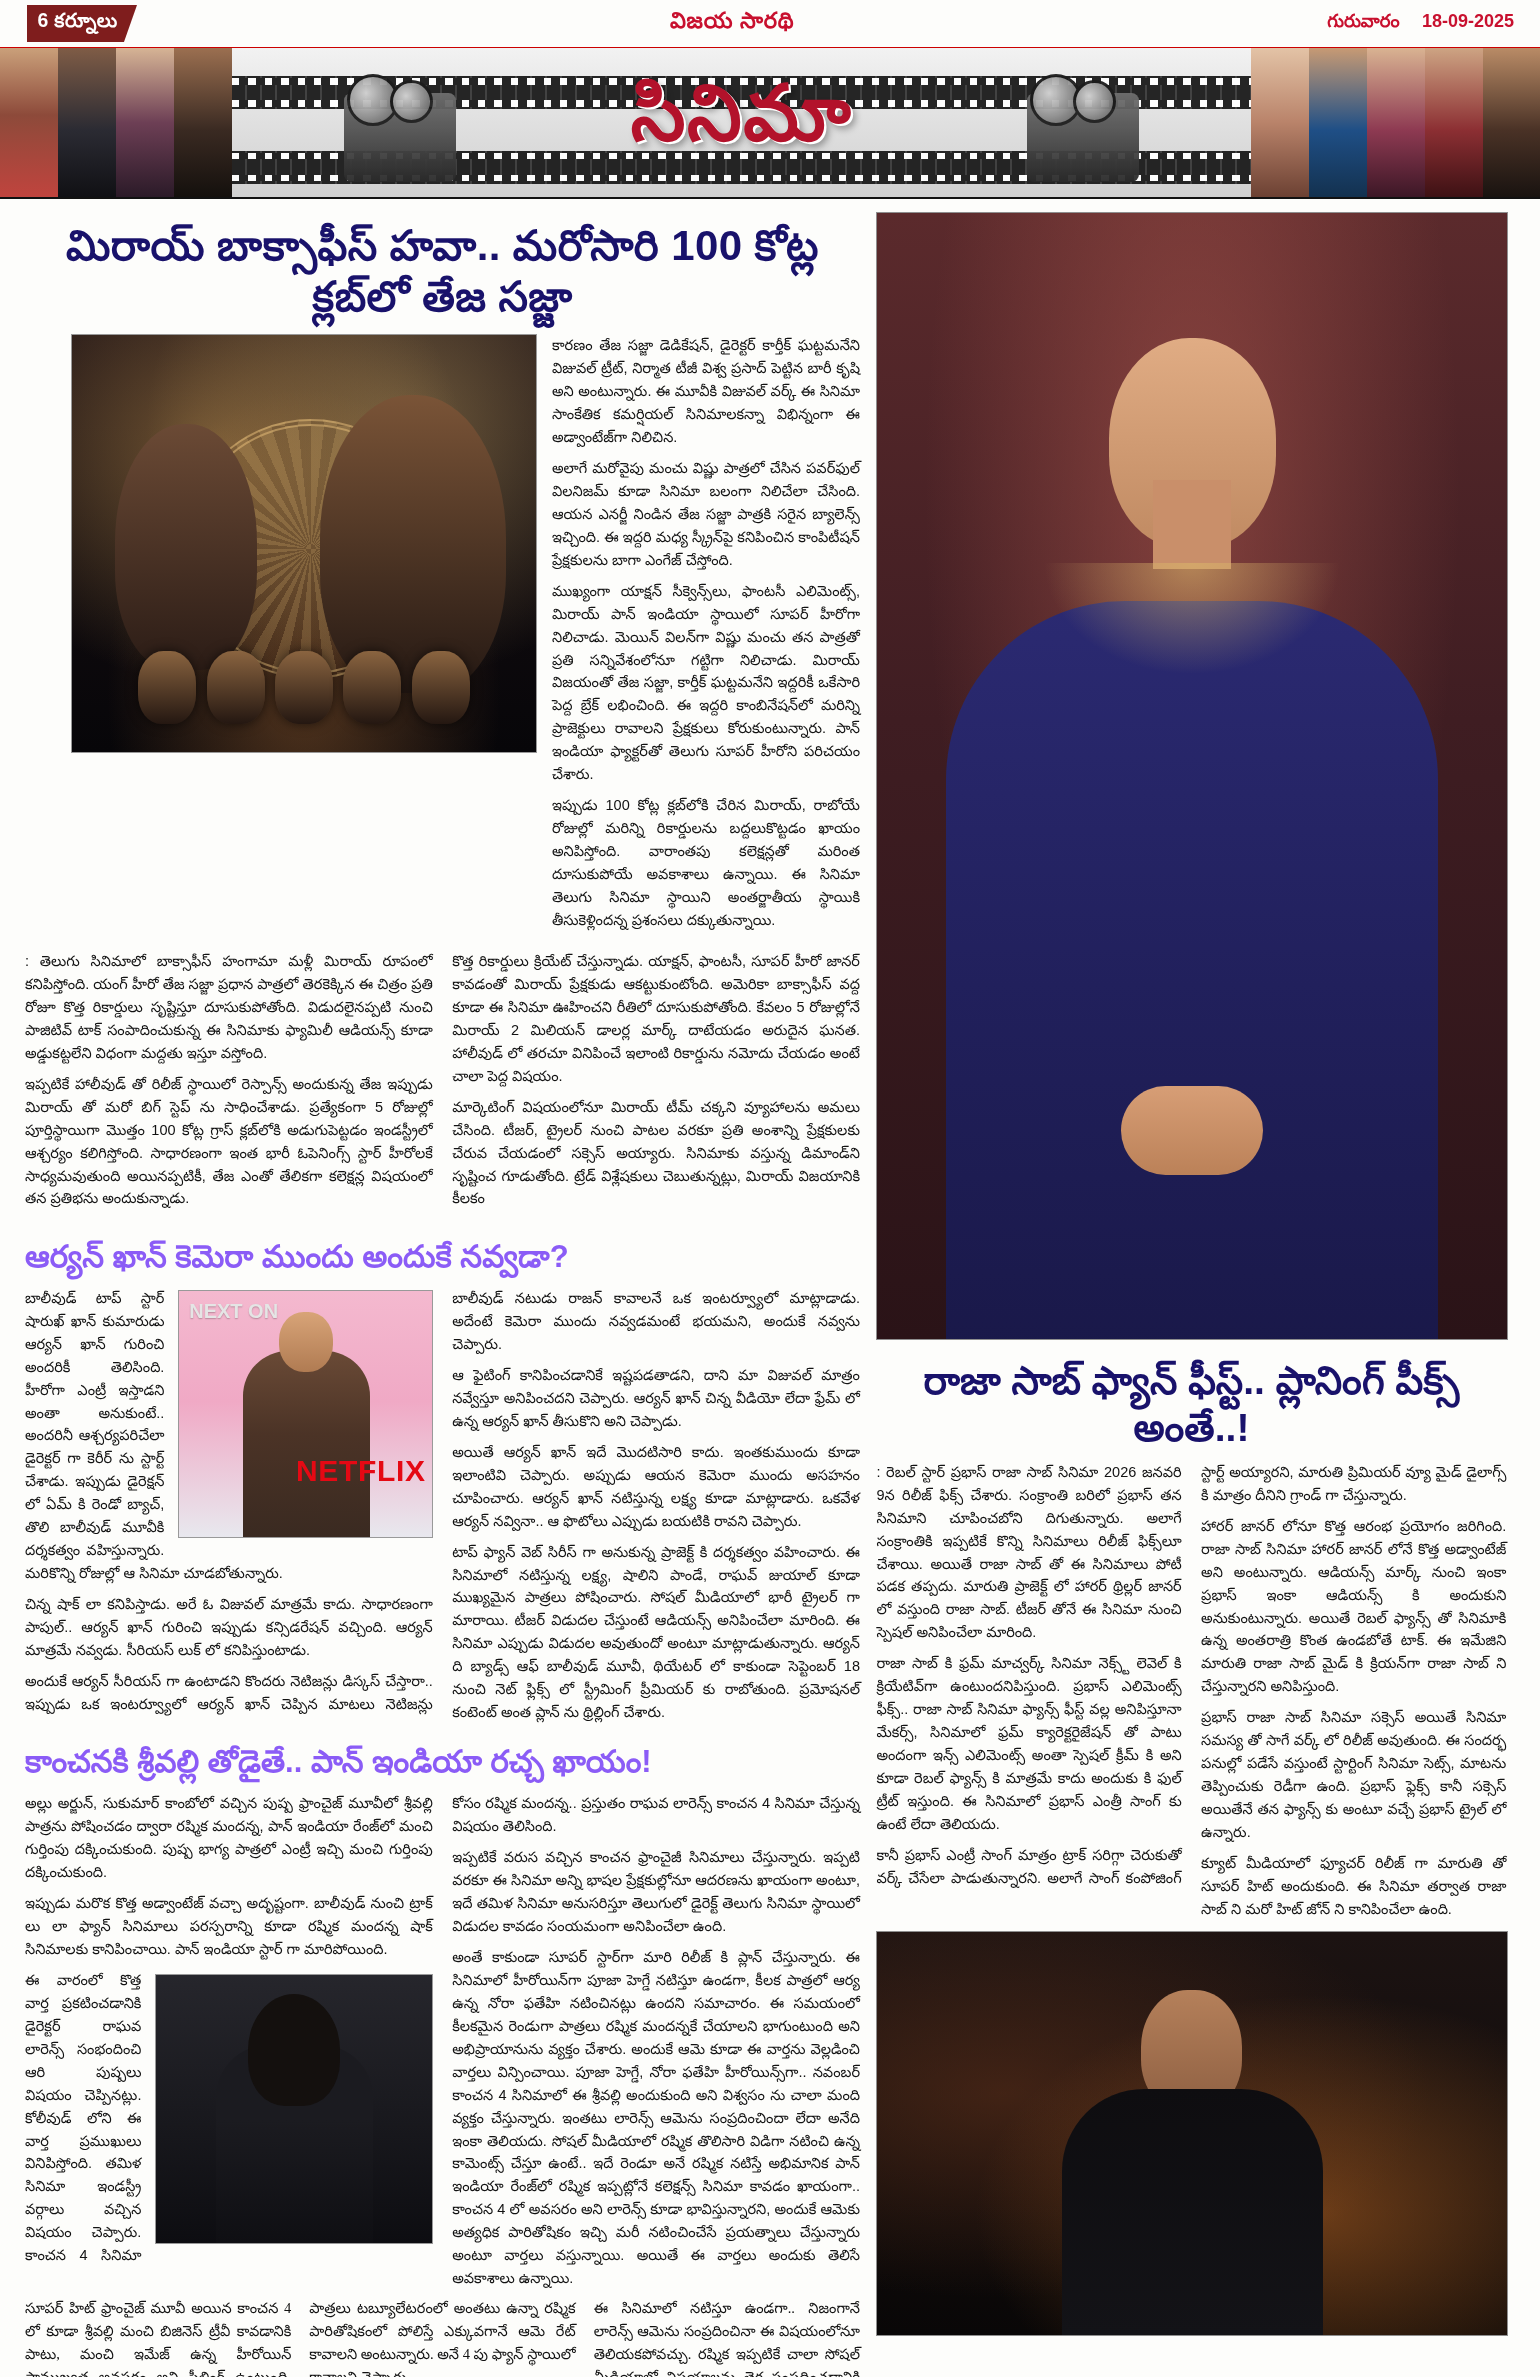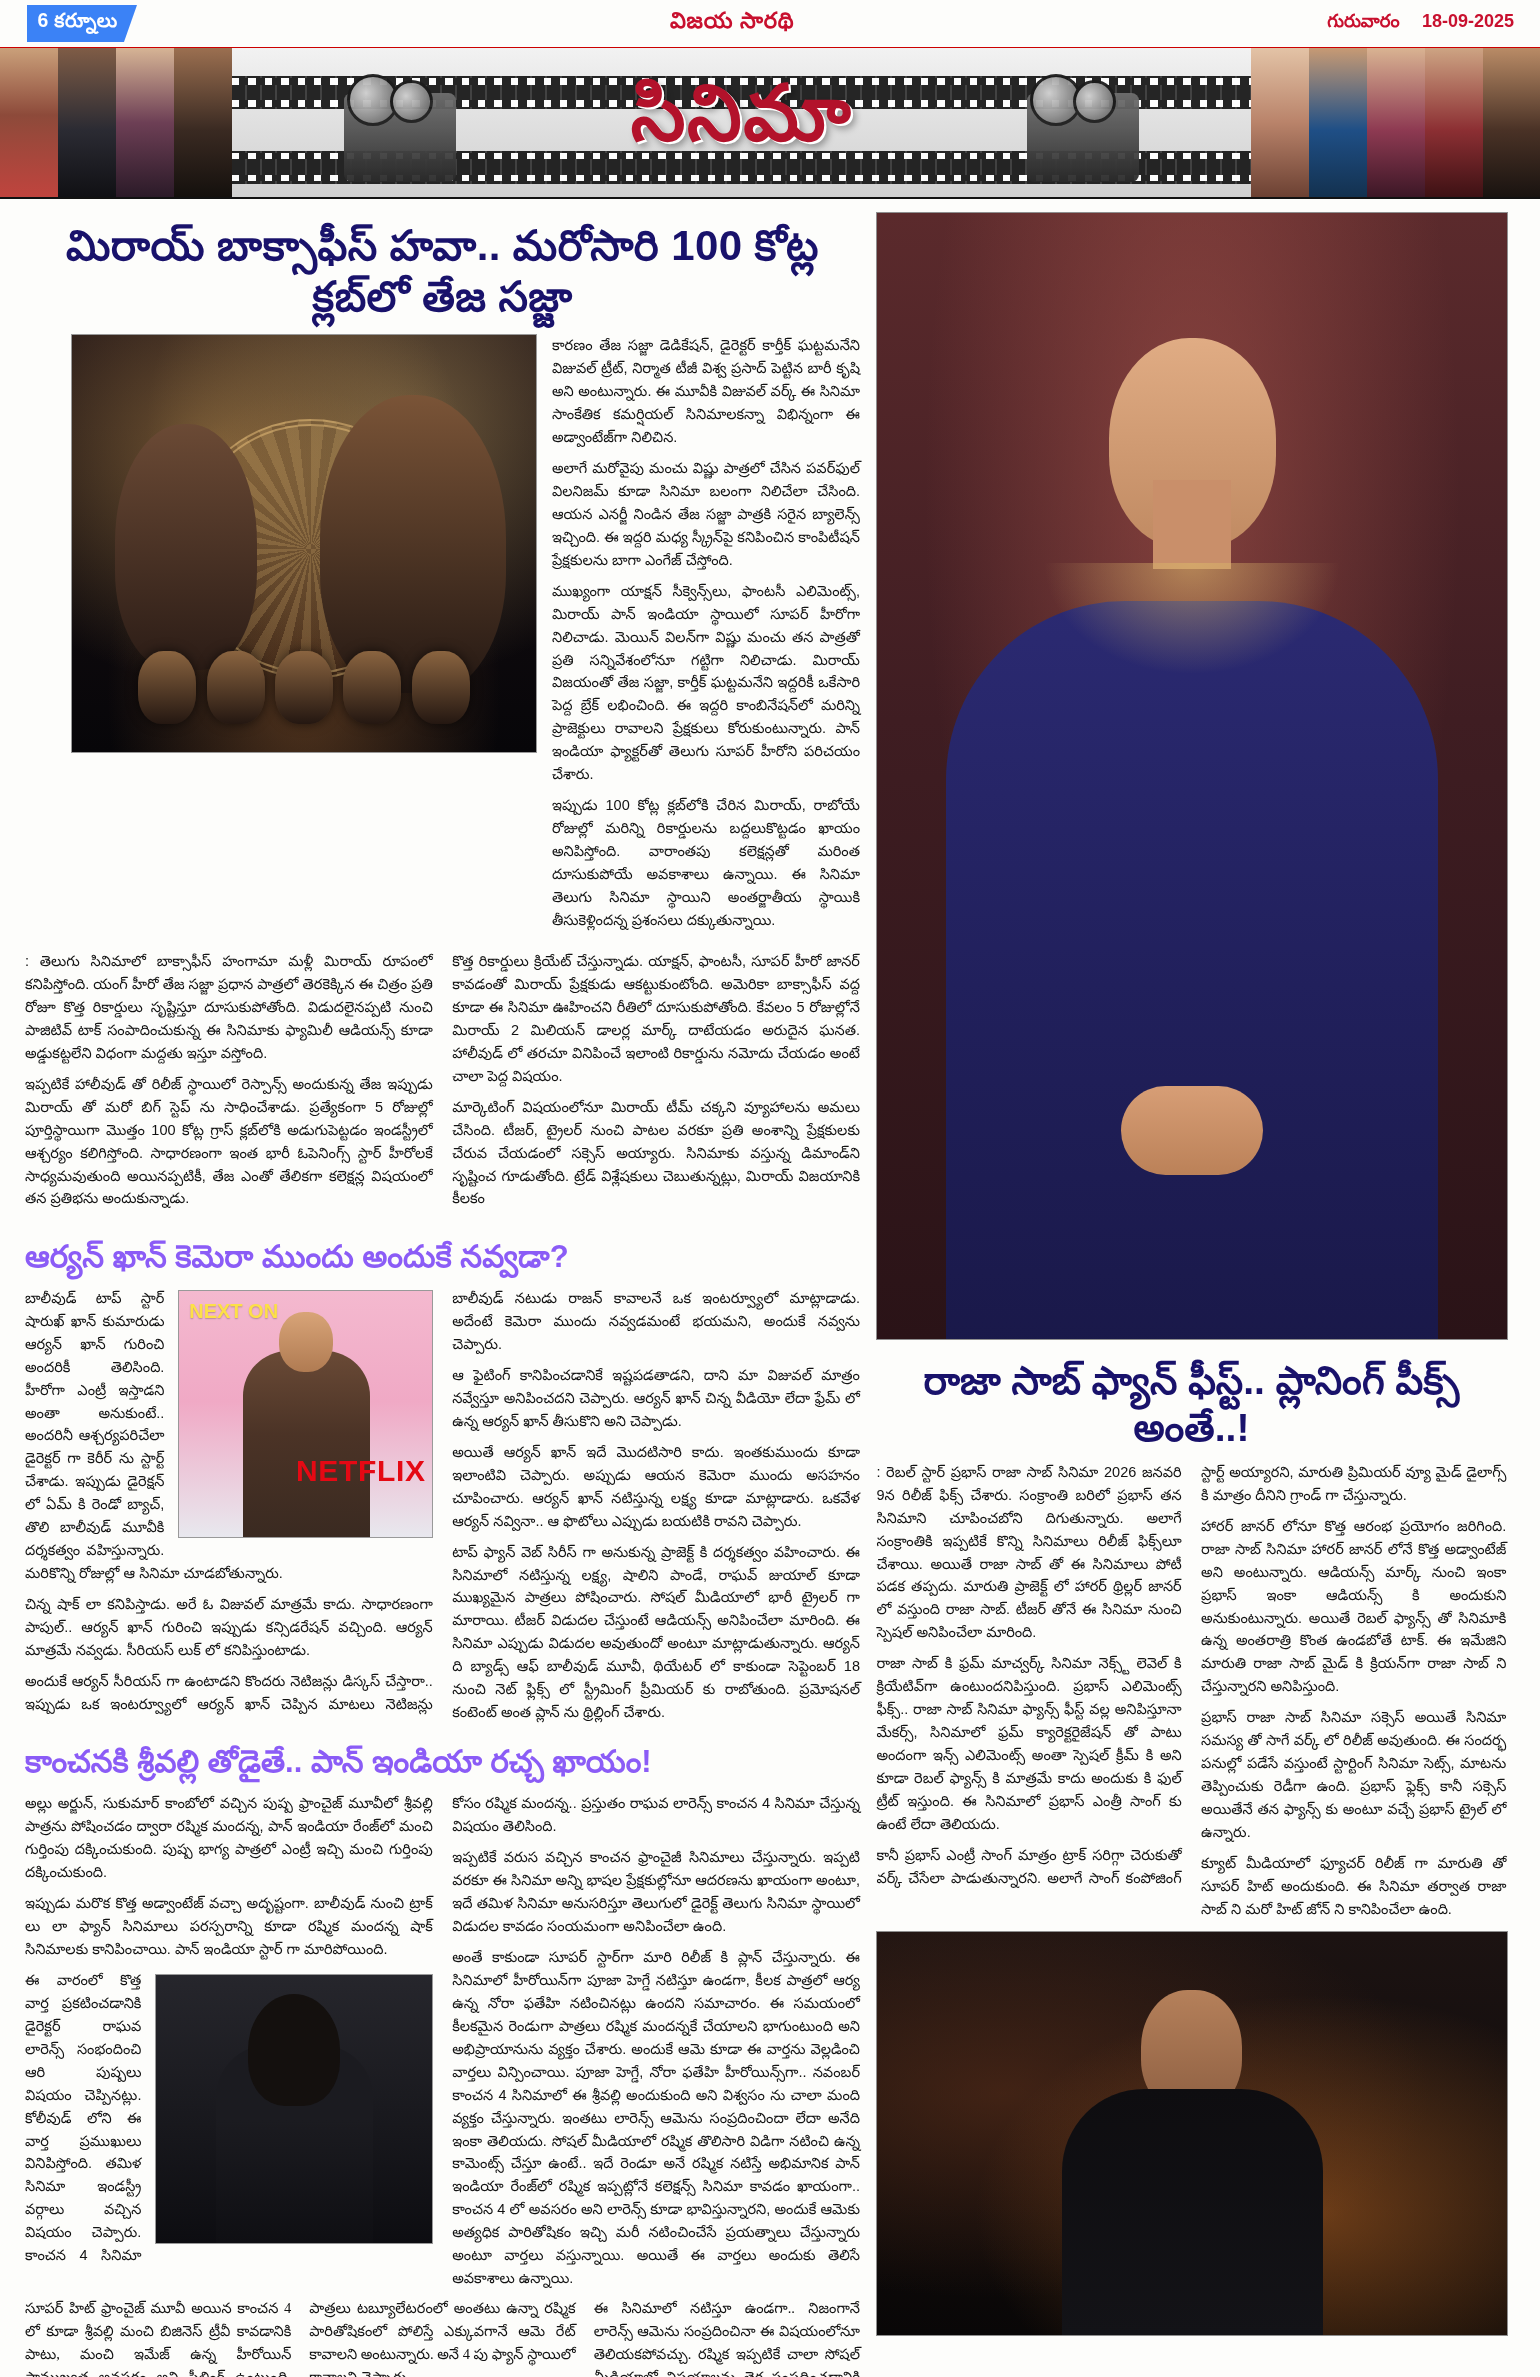--- a/index.html
+++ b/index.html
@@ -23,21 +23,21 @@
     position:relative;
     height:48px;
     border-bottom:1.5px solid #c00;
     display:flex;
     align-items:center;
     padding:0 27px;
     box-sizing:border-box;
   }
   .topbar .pagenum {
     position:relative;
-    background:#3b82f6;
+    background:#7f1d1d;
     color:#fff;
     font-size:19.4px;
     font-weight:bold;
     padding:4.5px 19.4px 6px 10.4px;
     clip-path:polygon(0 0, 100% 0, 88% 100%, 0% 100%);
     letter-spacing:0.4px;
   }
   .topbar .centertitle {
     flex:1;
     text-align:center;
@@ -235,21 +235,21 @@
     width:253px; height:246px;
     float:right;
     margin:3px 0 7.5px 13.4px;
   }
   .aryan .bg{
     position:absolute; inset:0;
     background:linear-gradient(180deg,#f4b9cf 0%, #f0a9c5 45%, #e8e8ee 100%);
   }
   .aryan .nexton{
     position:absolute; top:10.4px; left:10.4px;
-    color:#fde047; font-size:20px; font-weight:bold; line-height:1.05;
+    color:#e5e5e5; font-size:20px; font-weight:bold; line-height:1.05;
     text-shadow:0 0.7px 1.5px rgba(0,0,0,.25);
   }
   .aryan .netflix{
     position:absolute; bottom:49px; right:6px;
     color:#e50914; font-size:30px; font-weight:bold; letter-spacing:0.7px;
   }
   .aryan .person{
     position:absolute; left:64px; bottom:0; width:127px; height:186px;
     background:linear-gradient(180deg,#6a4a36 0%,#4b3326 45%,#3a2a21 100%);
     border-radius:45px 45px 0 0;

